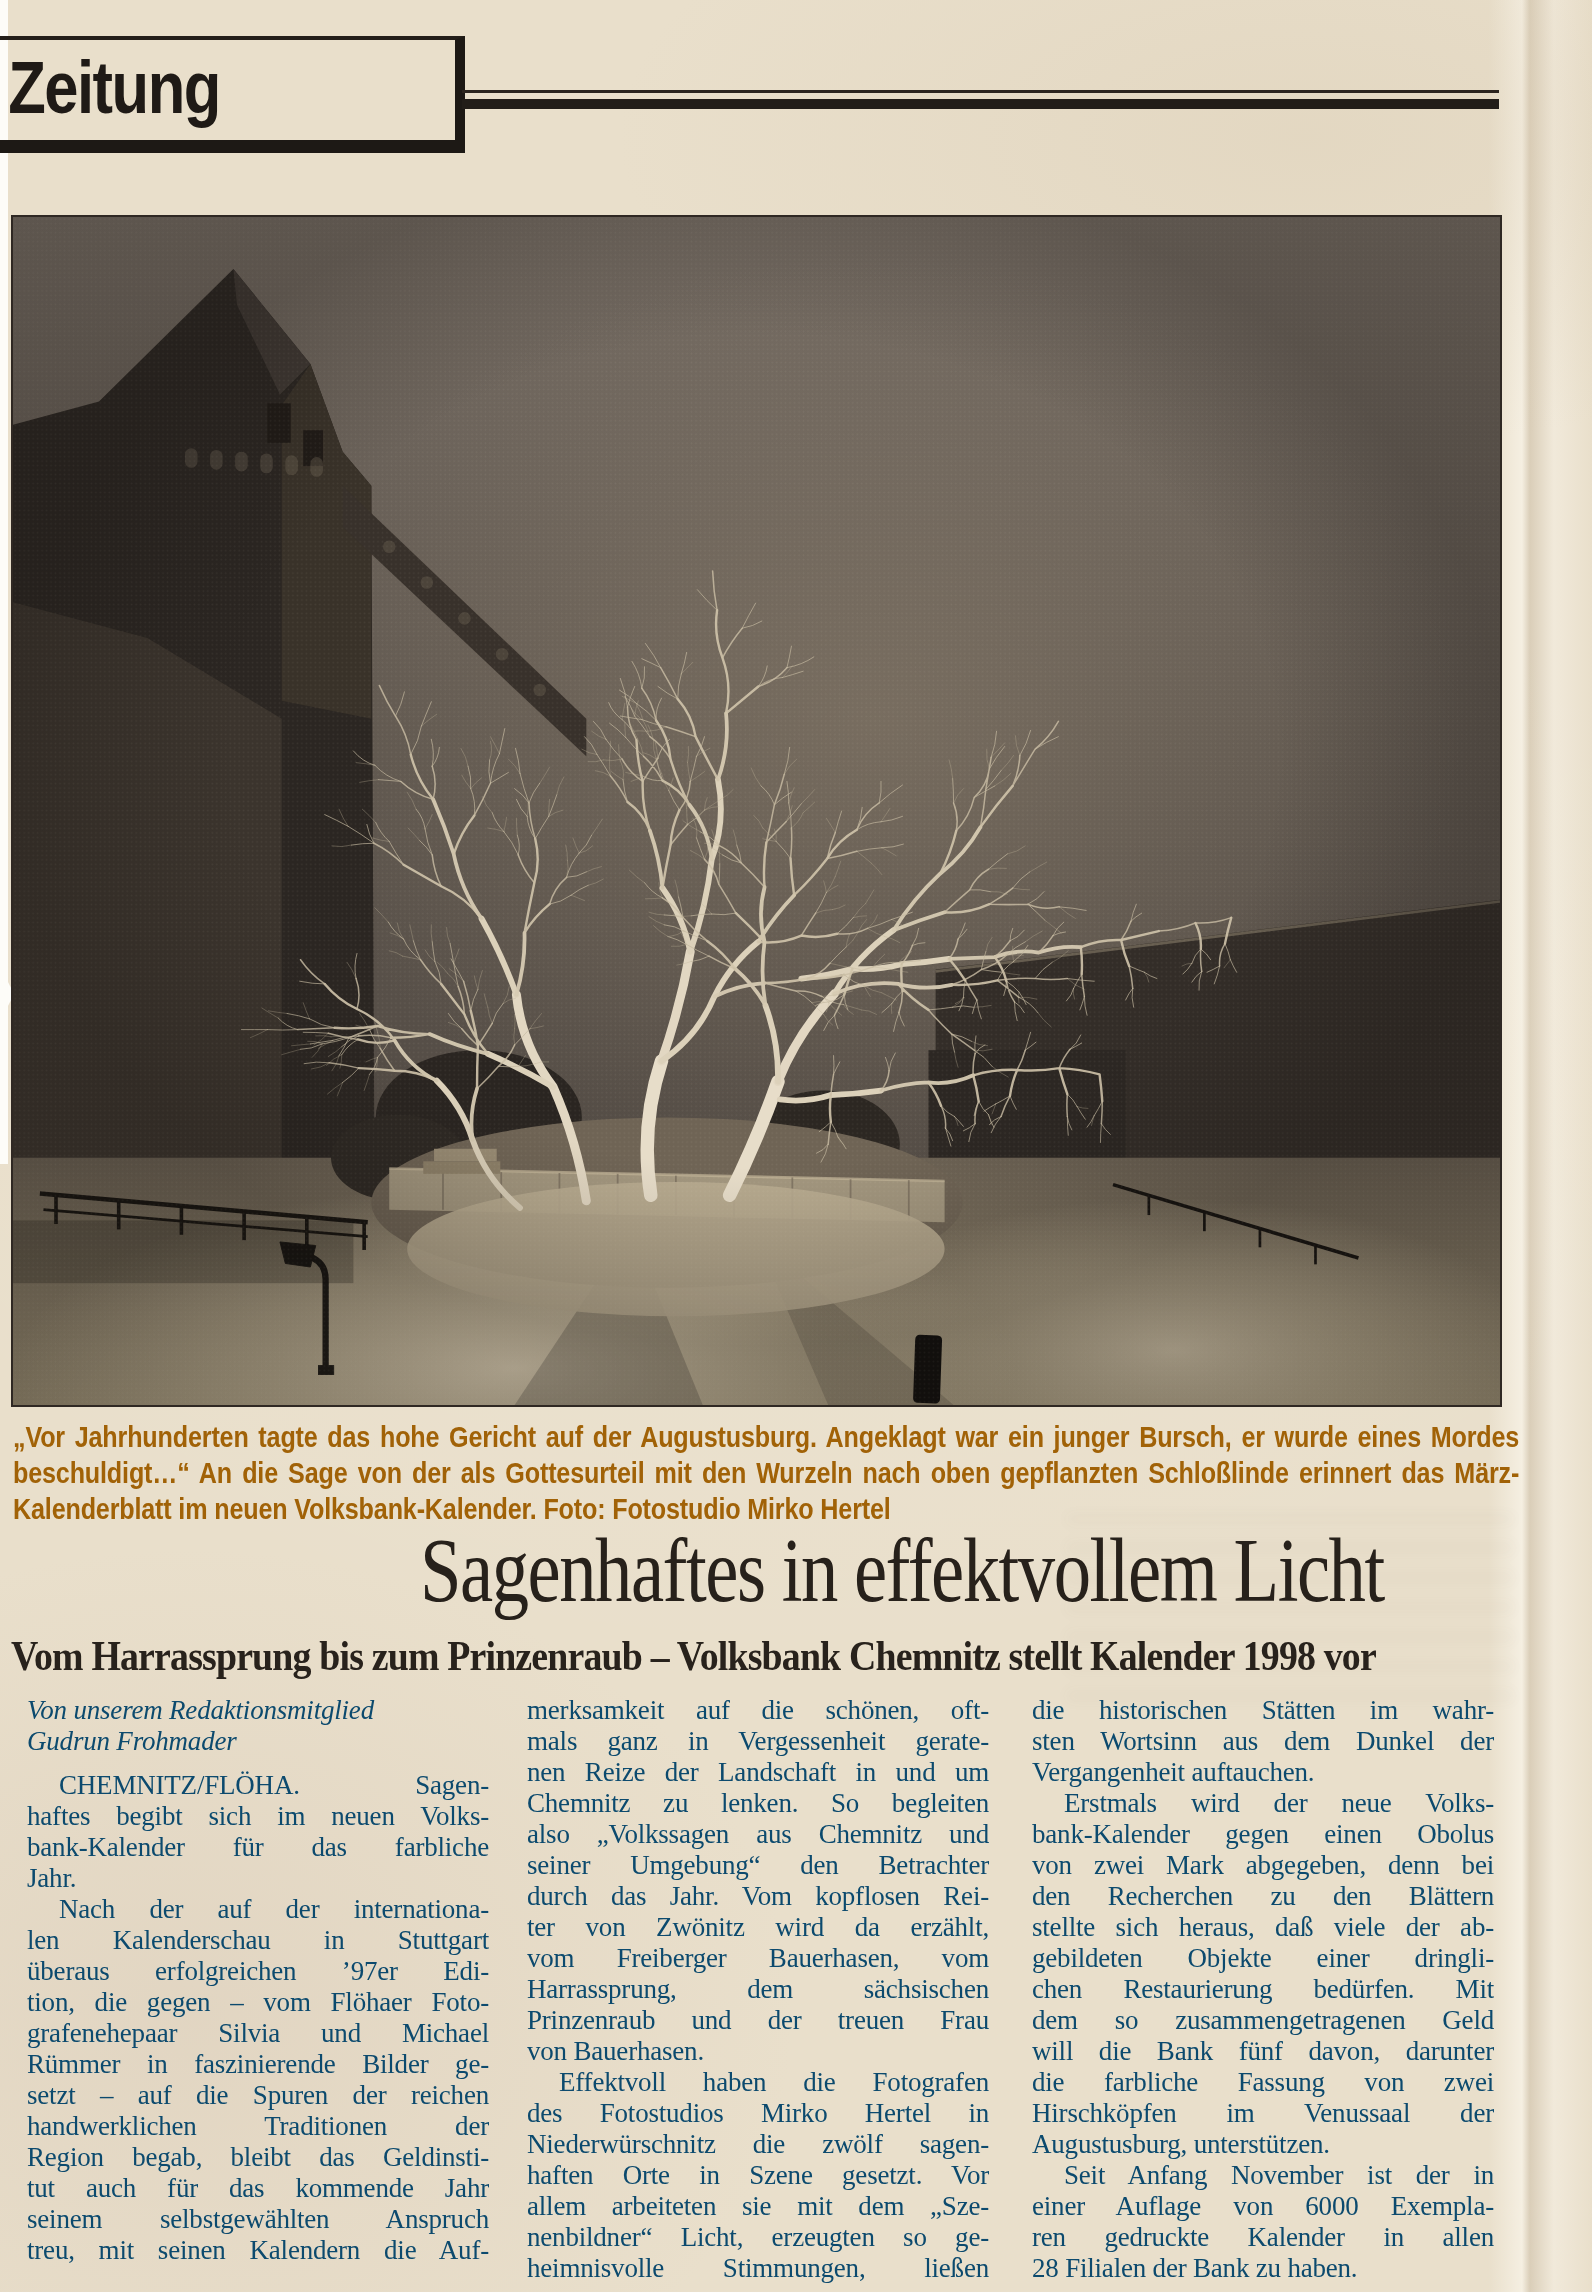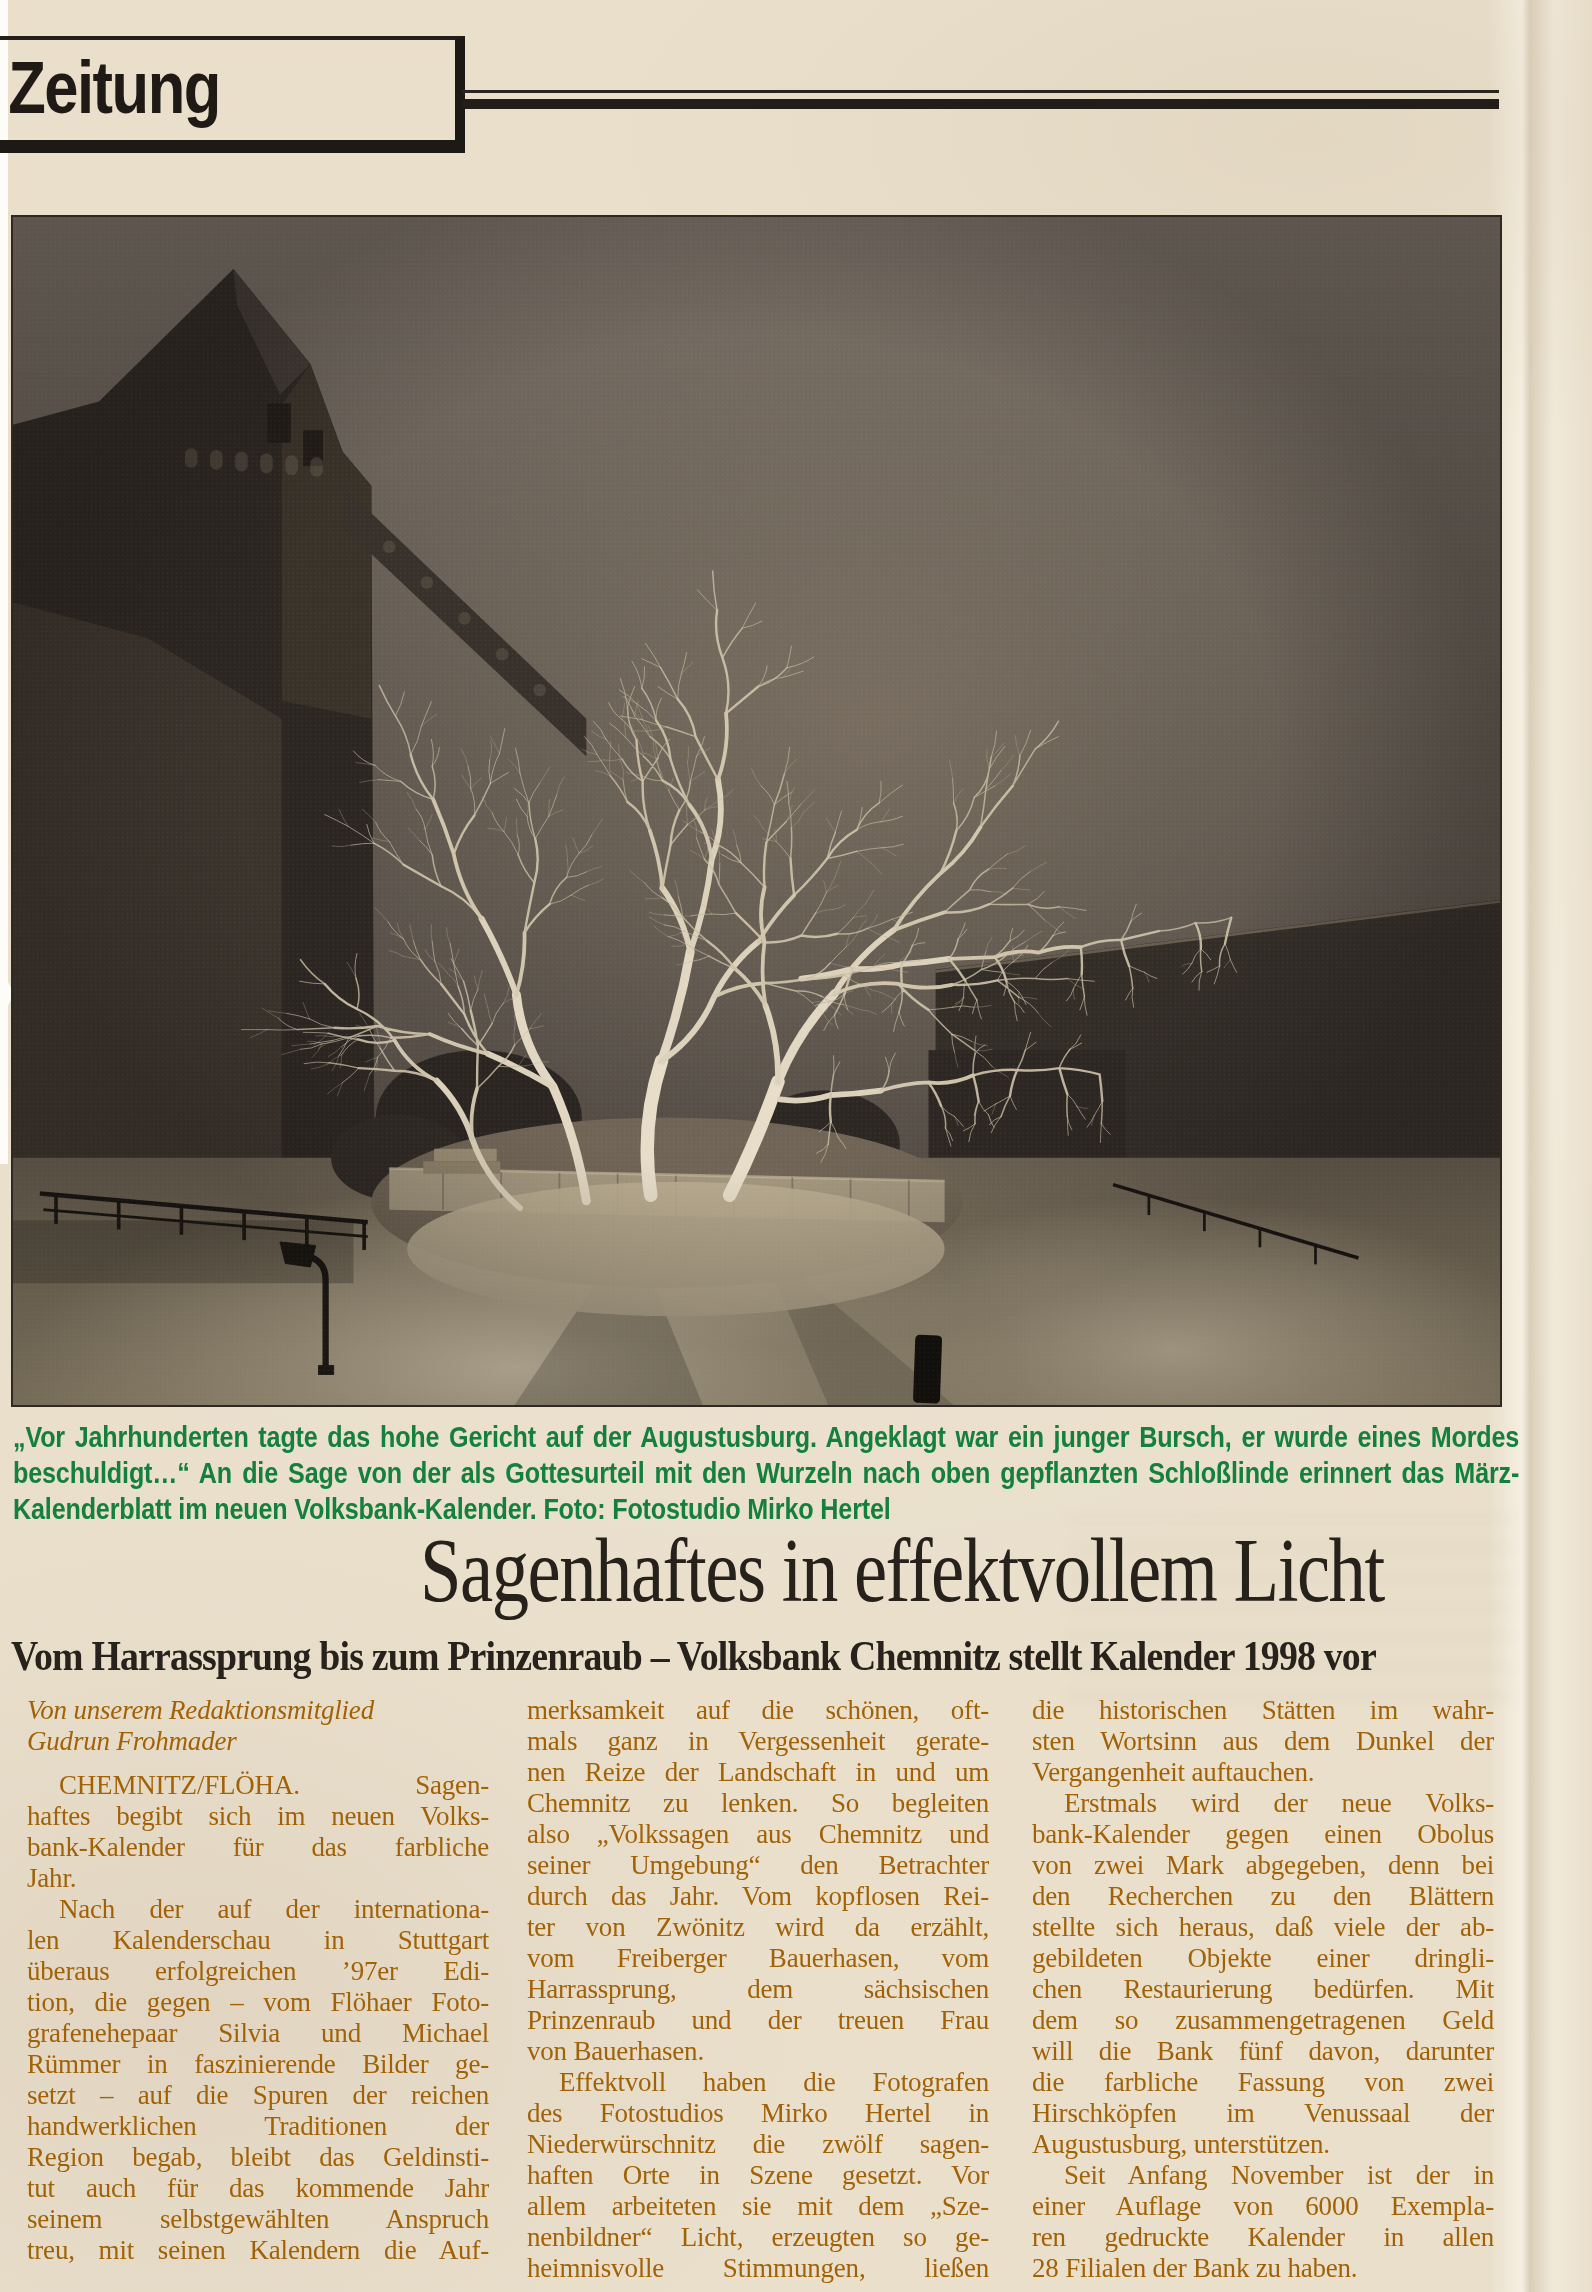--- a/index.html
+++ b/index.html
@@ -33,36 +33,36 @@
   .rule-thin{position:absolute;left:462px;top:90px;width:1037px;height:2.7px;background:#2b241e;}
   .rule-thick{position:absolute;left:462px;top:99px;width:1037px;height:9.9px;background:#221d18;}
 
   
   .photo{position:absolute;left:10.7px;top:215px;width:1487px;height:1188px;
          border:2.7px solid #2f2823;background:#5a524b;}
   .photo svg{display:block;width:100%;height:100%;}
 
   
   .caption{position:absolute;left:12.5px;top:1419px;width:1506px;
-      font-family:"Liberation Sans",sans-serif;font-weight:bold;color:#15803d;}
+      font-family:"Liberation Sans",sans-serif;font-weight:bold;color:#a16207;}
   .cl{width:1772px;transform:scaleX(.85);transform-origin:0 0;font-size:29.6px;line-height:36px;
       height:36px;letter-spacing:-0.2px;text-align:justify;text-align-last:justify;
       white-space:normal;overflow:hidden;}
   .cl.fl{text-align-last:left;}
 
   
   .headline{position:absolute;left:5.4px;top:1522px;width:1576px;height:100px;white-space:nowrap;text-align:right;}
   .headline .hl{display:inline-block;transform:scaleX(.83);transform-origin:0 50%;
       font-size:90px;letter-spacing:-1.8px;color:#27211b;line-height:97px;}
   .subheadline{position:absolute;left:10.7px;top:1632px;width:1576px;height:50px;white-space:nowrap;}
   .subheadline .sh{display:inline-block;transform:scaleX(.9);transform-origin:0 50%;
       font-weight:bold;font-size:42px;letter-spacing:-0.9px;color:#28221c;line-height:48px;}
 
   
-  .col{position:absolute;top:1695px;width:462px;color:#a16207;}
+  .col{position:absolute;top:1695px;width:462px;color:#0c4a6e;}
   .col1{left:27px;} .col2{left:527px;} .col3{left:1032px;}
   .bl{font-size:27px;height:31px;line-height:31px;letter-spacing:-0.2px;overflow:hidden;
       text-align:justify;text-align-last:justify;white-space:normal;}
   .bl.fl{text-align-last:left;}
   .bl.it{font-style:italic;text-align-last:left;}
   .bl.ind{padding-left:32px;box-sizing:border-box;}
   .bl.gap{margin-top:13px;}
 </style>
 </head>
 <body>

